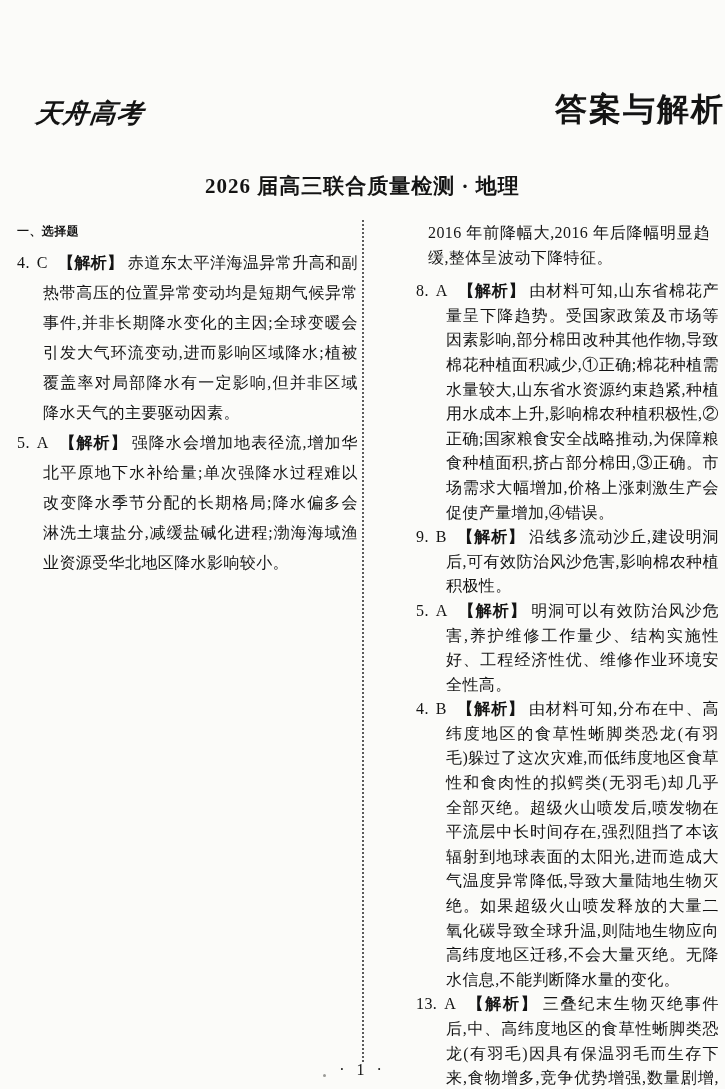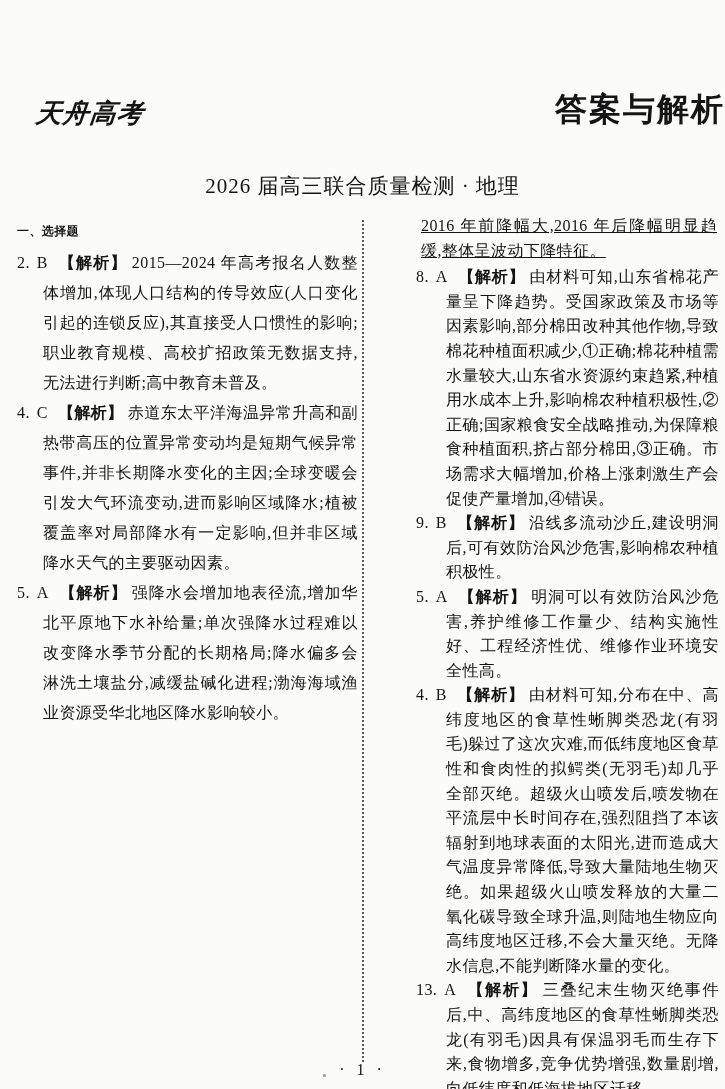--- a/index.html
+++ b/index.html
@@ -23,21 +23,21 @@
   }
   .doc-title {
     position:absolute; left:0; top:88px; width:100%;
     margin:0; text-align:right;
     font-family:"Liberation Sans","DejaVu Sans",sans-serif;
     font-weight:bold; font-size:32px; letter-spacing:2px;
   }
   .doc-subtitle {
     position:absolute; left:0; top:172px; width:100%;
     margin:0; text-align:center;
-    font-weight:normal; font-size:21px; letter-spacing:1px;
+    font-weight:bold; font-size:21px; letter-spacing:1px;
   }
   
   .col {
     position:absolute; top:212px;
     text-align:justify;
     font-size:16px;
     letter-spacing:0.4px;
   }
   .col-left  { left:17px;  width:341px; line-height:30px; }
   .col-right { left:389px; width:330px; line-height:24.6px; }
@@ -48,21 +48,21 @@
   .section-heading {
     margin:4px 0 2px 0;
     font-weight:bold; font-size:12px;
     text-align:left;
   }
   .item { text-indent:-26px; padding-left:26px; margin:0; }
   .col-right .item { text-indent:-30px; padding-left:30px;margin-left:27px; }
   .item .num { margin-right:7px; }
   .item .ans { margin-right:10px; }
   .item .tag { font-weight:bold; margin-right:4px; }
-  .continuation { margin:2px; padding-left:30px;text-decoration:underline; }
+  .continuation { margin:9px; padding-left:30px; }
   
   .page-number {
     position:absolute; left:0; bottom:10px; width:100%;
     text-align:center; font-size:16px; letter-spacing:4px;
   }
   
   .scan-dot { position:absolute; width:3px; height:3px; background:#9a9a96; border-radius:50%; }
 </style>
 </head>
 <body>
@@ -71,23 +71,20 @@
 
   <div class="brand">天舟高考</div>
   <h1 class="doc-title">答案与解析</h1>
   <h2 class="doc-subtitle">2026 届高三联合质量检测 · 地理</h2>
 
   <div class="divider"></div>
 
   <section class="col col-left">
     <h3 class="section-heading">一、选择题</h3>
 
-    <p class="item">
-      <span class="num">2.</span><span class="ans">B</span><span class="tag">【解析】</span><span class="txt">2015—2024 年高考报名人数整体增加,体现人口结构的传导效应(人口变化引起的连锁反应),其直接受人口惯性的影响;职业教育规模、高校扩招政策无数据支持,无法进行判断;高中教育未普及。</span>
-    </p>
     <p class="item">
       <span class="num">4.</span><span class="ans">C</span><span class="tag">【解析】</span><span class="txt">赤道东太平洋海温异常升高和副热带高压的位置异常变动均是短期气候异常事件,并非长期降水变化的主因;全球变暖会引发大气环流变动,进而影响区域降水;植被覆盖率对局部降水有一定影响,但并非区域降水天气的主要驱动因素。</span>
     </p>
     <p class="item">
       <span class="num">5.</span><span class="ans">A</span><span class="tag">【解析】</span><span class="txt">强降水会增加地表径流,增加华北平原地下水补给量;单次强降水过程难以改变降水季节分配的长期格局;降水偏多会淋洗土壤盐分,减缓盐碱化进程;渤海海域渔业资源受华北地区降水影响较小。</span>
     </p>
 
   </section>
 
   <section class="col col-right">

